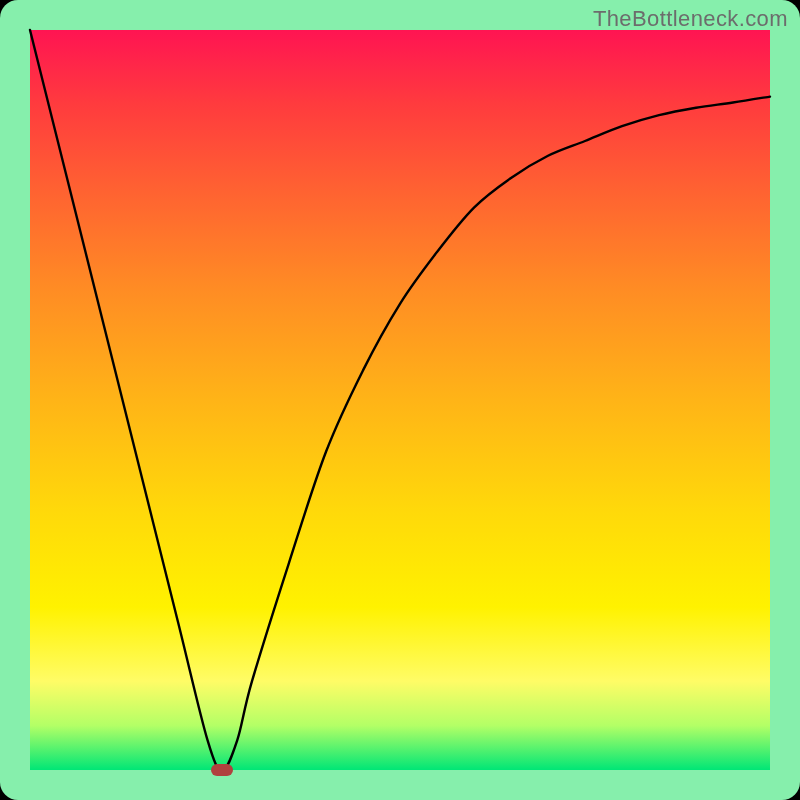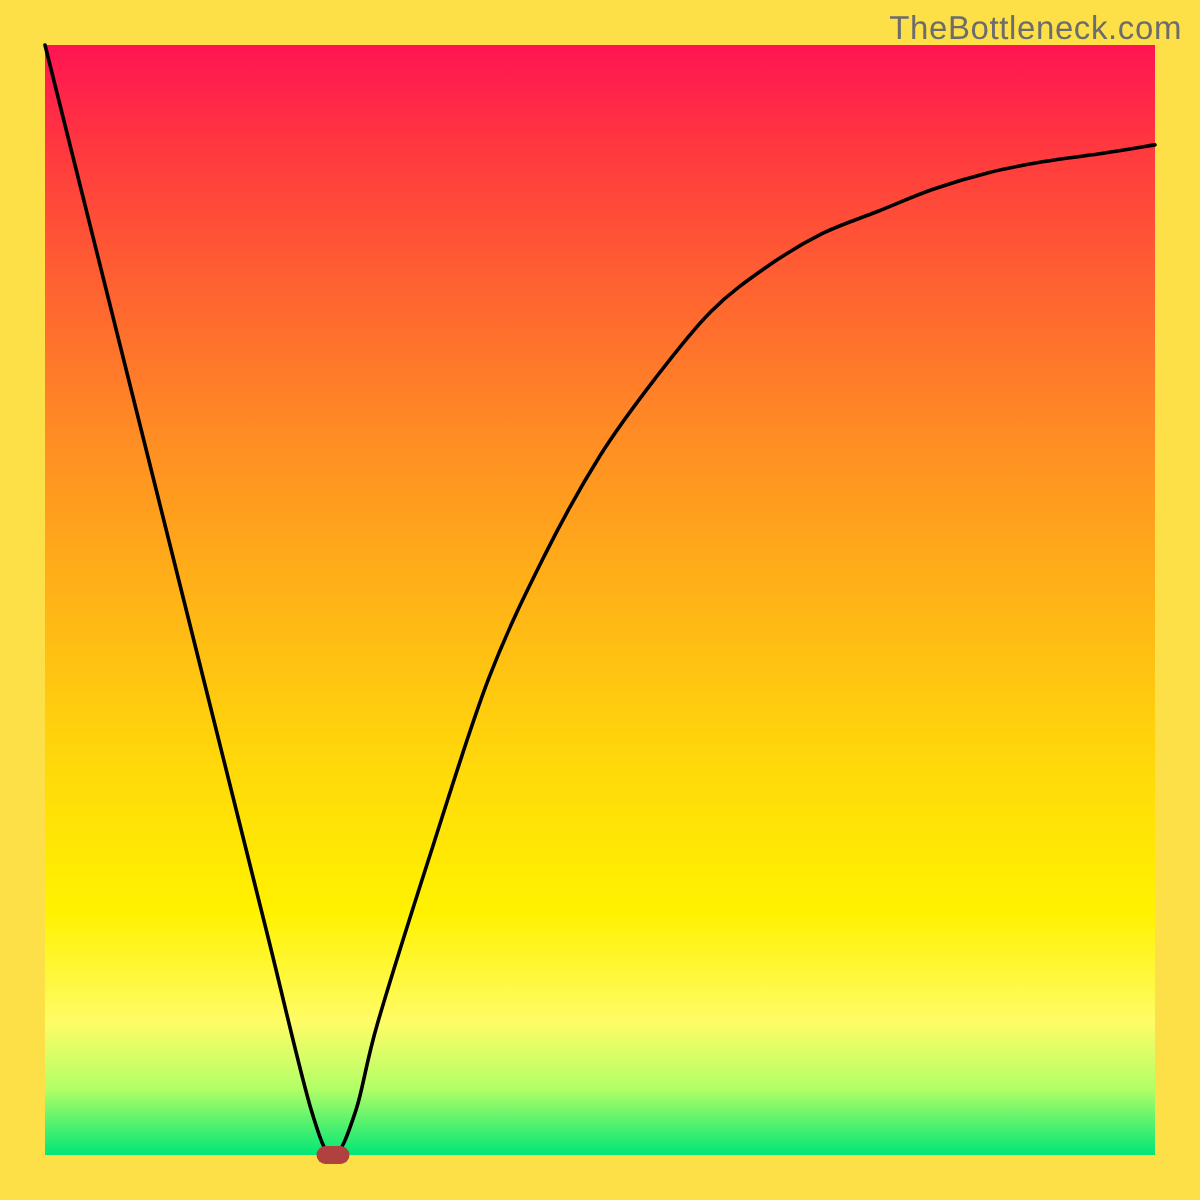--- a/index.html
+++ b/index.html
@@ -8,21 +8,22 @@
     width: 800px;
     height: 800px;
     background: #000;
     overflow: hidden;
     font-family: Arial, Helvetica, sans-serif;
   }
   .frame {
     position: relative;
     width: 800px;
     height: 800px;
-    background: #fde047;
+    background: #86efac;
+    border-radius: 18px;
   }
   .plot-bg {
     position: absolute;
     left: 30px;
     top: 30px;
     width: 740px;
     height: 740px;
     background: linear-gradient(
       to bottom,
       #ff1452 0%,

